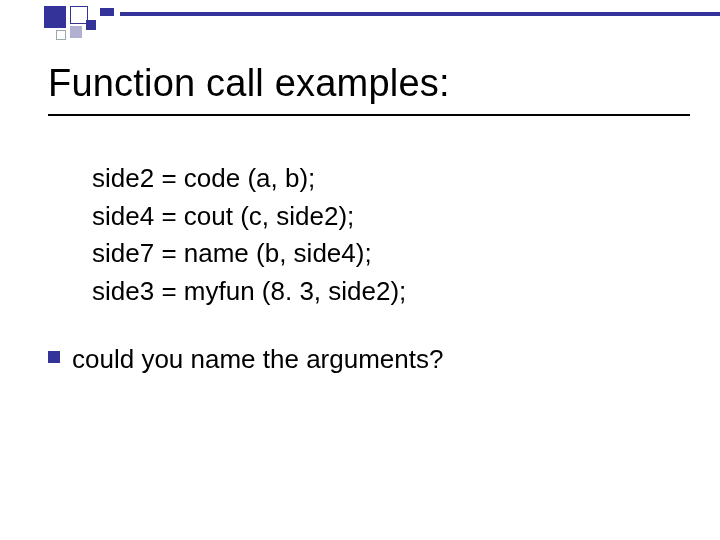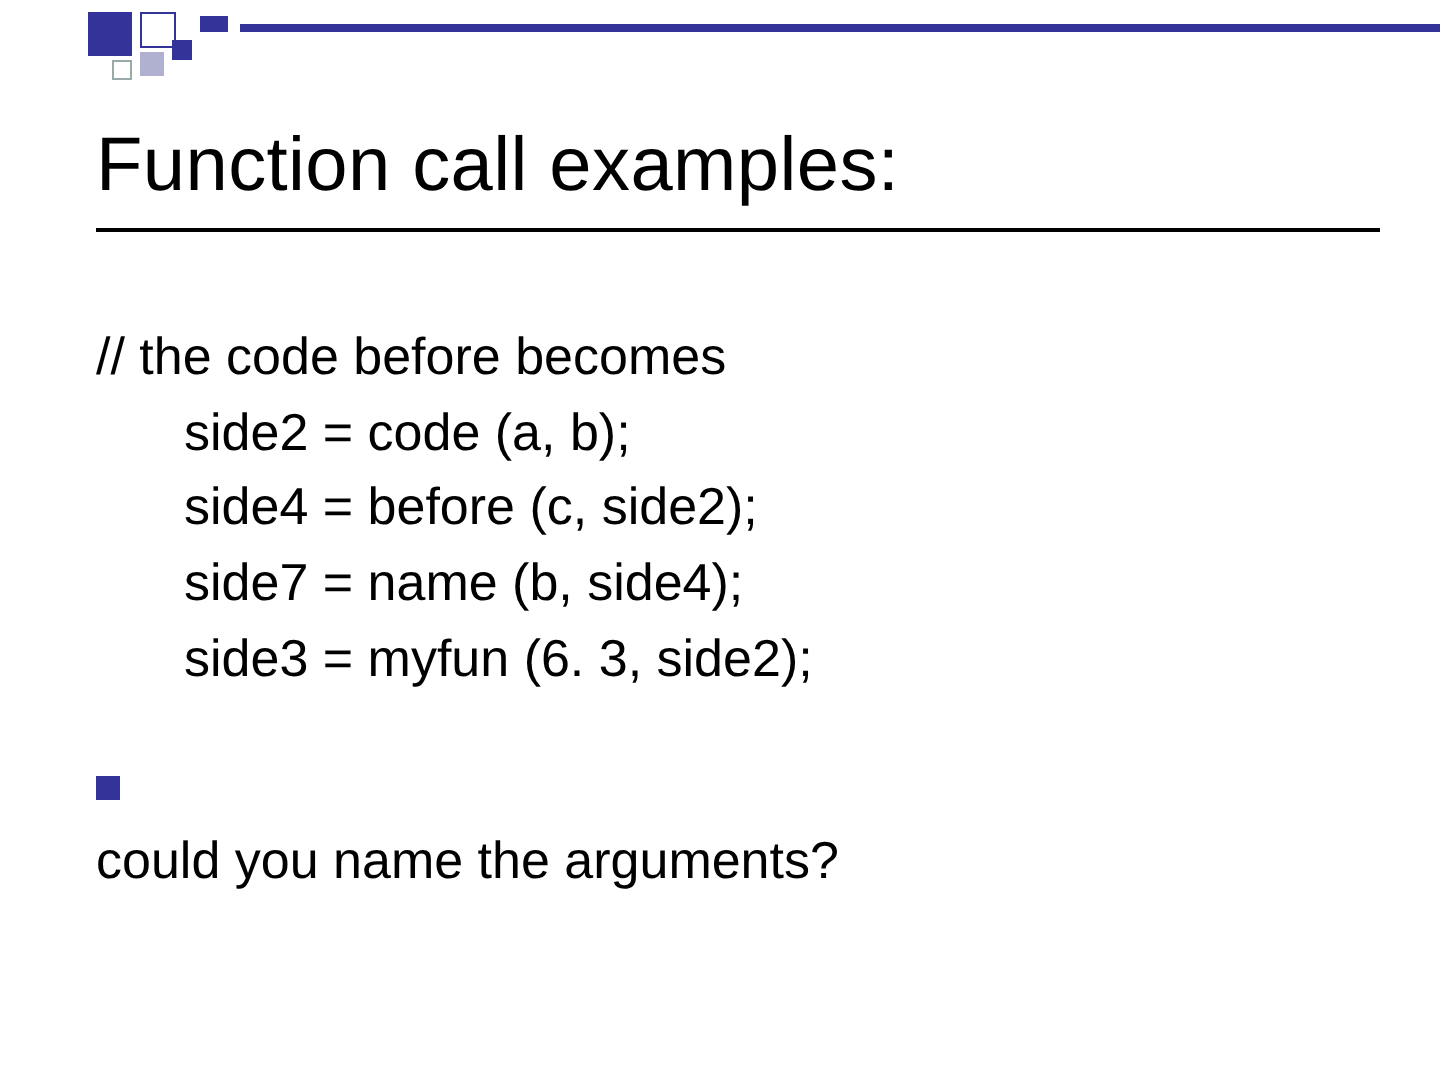--- a/index.html
+++ b/index.html
@@ -74,21 +74,20 @@
     line-height: 1.45;
   }
   .indent {
     padding-left: 44px;
   }
   .bullet-row {
     display: flex;
     align-items: flex-start;
     gap: 12px;
     margin-top: 30px;
-    flex-direction: column;
   }
   .bullet-square {
     width: 12px;
     height: 12px;
     background: #333399;
     margin-top: 10px;
     flex: 0 0 auto;
   }
 </style>
 </head>
@@ -103,25 +102,24 @@
     <div class="sq d"></div>
     <div class="sq e"></div>
     <div class="sq f"></div>
   </div>
   <div class="top-band long"></div>
 
   <div class="title">Function call examples:</div>
   <div class="underline"></div>
 
   <div class="body">
-    <div>// the code before becomes</div>
     <div class="indent">side2 = code (a, b);</div>
-    <div class="indent">side4 = before (c, side2);</div>
+    <div class="indent">side4 = cout (c, side2);</div>
     <div class="indent">side7 = name (b, side4);</div>
-    <div class="indent">side3 = myfun (6. 3, side2);</div>
+    <div class="indent">side3 = myfun (8. 3, side2);</div>
 
     <div class="bullet-row">
       <div class="bullet-square"></div>
       <div>could you name the arguments?</div>
     </div>
   </div>
 
 </div>
 
 </body></html>

